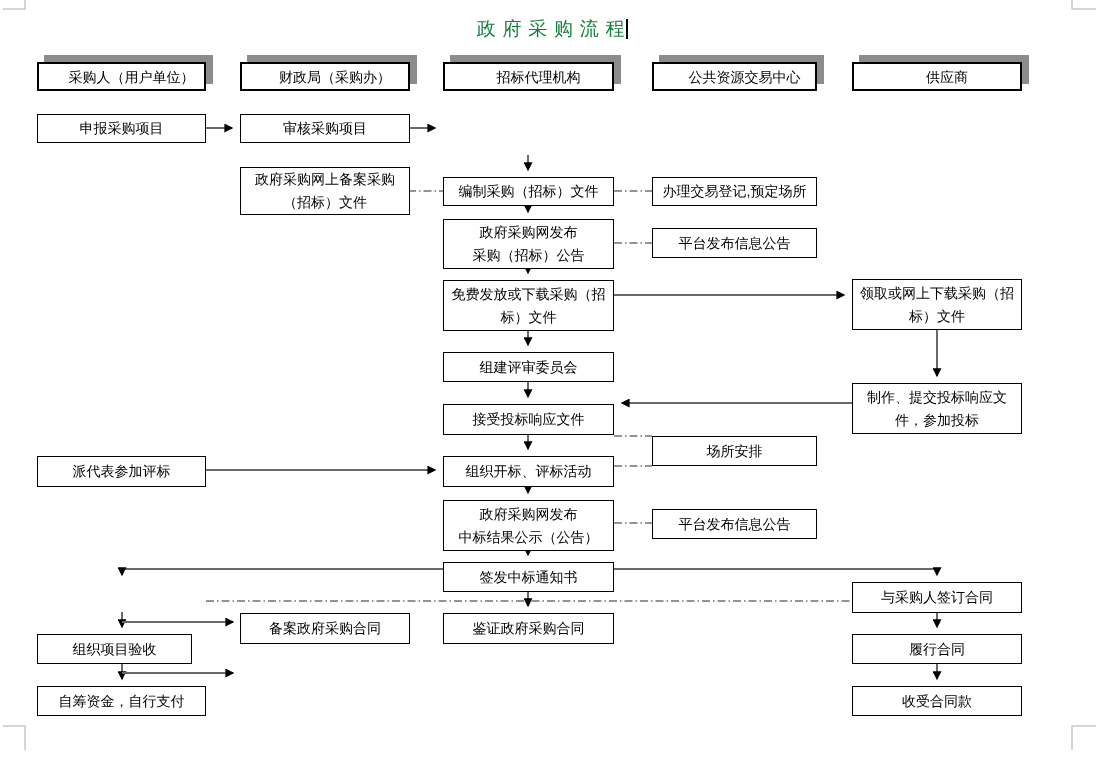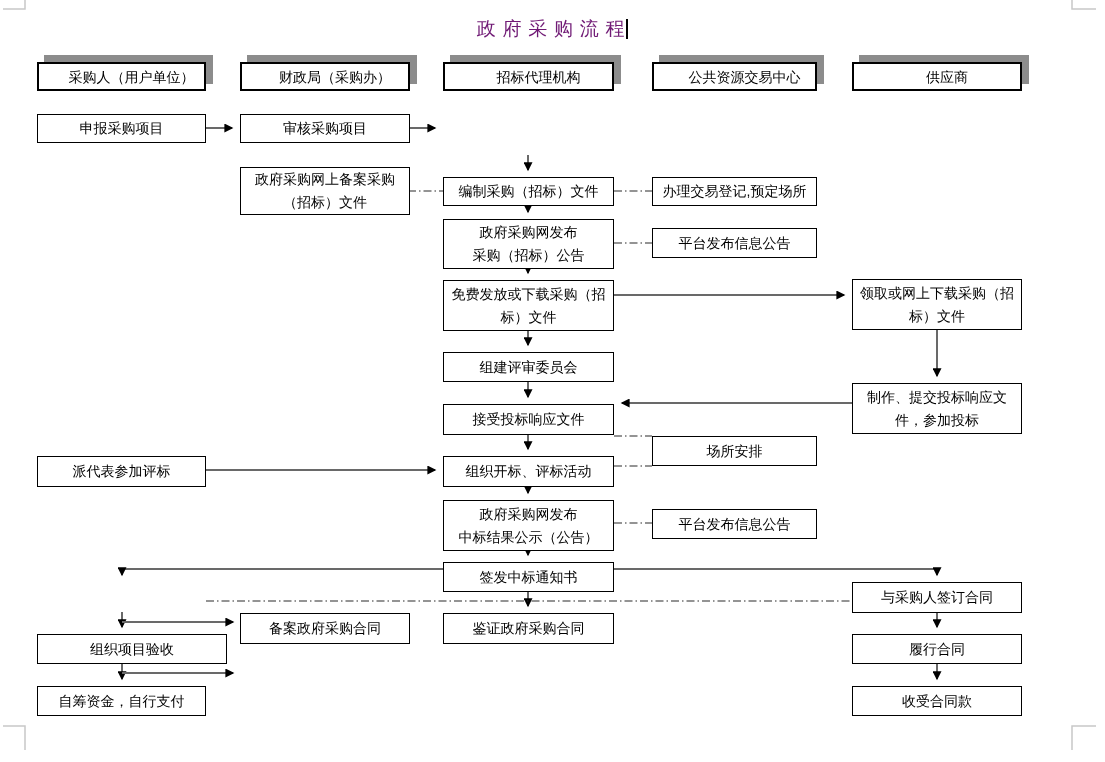--- a/index.html
+++ b/index.html
@@ -3,21 +3,21 @@
 <meta charset="utf-8">
 <style>
   html,body{margin:0;padding:0;background:#fff;}
   .page{
     position:relative;width:1105px;height:762px;background:#ffffff;overflow:hidden;
     font-family:"Liberation Sans","DejaVu Sans",sans-serif;color:#000;
   }
   .title{
     position:absolute;top:16px;left:0;width:100%;text-align:center;
     font-family:"Liberation Serif","DejaVu Serif",serif;
-    font-size:19px;letter-spacing:1px;color:#701a75;
+    font-size:19px;letter-spacing:1px;color:#15803d;
   }
   .caret{
     display:inline-block;width:2px;height:20px;background:#000;
     vertical-align:-4px;margin-left:1px;
   }
   .lane-header{
     position:absolute;box-sizing:border-box;background:#fff;
     border:2px solid #000;box-shadow:7px -7px 0 #8c8c8c;
     display:flex;align-items:center;justify-content:center;
     font-size:14px;line-height:16px;text-align:center;padding-left:20px;
@@ -92,21 +92,21 @@
   </svg>
 
   <div class="lane-header" style="left:37px;top:62px;width:169px;height:29px">采购人（用户单位）</div>
   <div class="lane-header" style="left:240px;top:62px;width:170px;height:29px">财政局（采购办）</div>
   <div class="lane-header" style="left:443px;top:62px;width:171px;height:29px">招标代理机构</div>
   <div class="lane-header" style="left:652px;top:62px;width:165px;height:29px">公共资源交易中心</div>
   <div class="lane-header" style="left:852px;top:62px;width:170px;height:29px">供应商</div>
 
   <div class="node" style="left:37px;top:114px;width:169px;height:29px">申报采购项目</div>
   <div class="node" style="left:37px;top:456px;width:169px;height:31px">派代表参加评标</div>
-  <div class="node" style="left:37px;top:634px;width:190px;height:30px">组织项目验收</div>
+  <div class="node" style="left:37px;top:634px;width:155px;height:30px">组织项目验收</div>
   <div class="node" style="left:37px;top:686px;width:169px;height:30px">自筹资金，自行支付</div>
 
   <div class="node" style="left:240px;top:114px;width:170px;height:29px">审核采购项目</div>
   <div class="node" style="left:240px;top:167px;width:170px;height:48px">政府采购网上备案采购
 （招标）文件</div>
   <div class="node" style="left:240px;top:613px;width:170px;height:31px">备案政府采购合同</div>
 
   <div class="node" style="left:443px;top:177px;width:171px;height:29px">编制采购（招标）文件</div>
   <div class="node" style="left:443px;top:219px;width:171px;height:50px">政府采购网发布
 采购（招标）公告</div>

